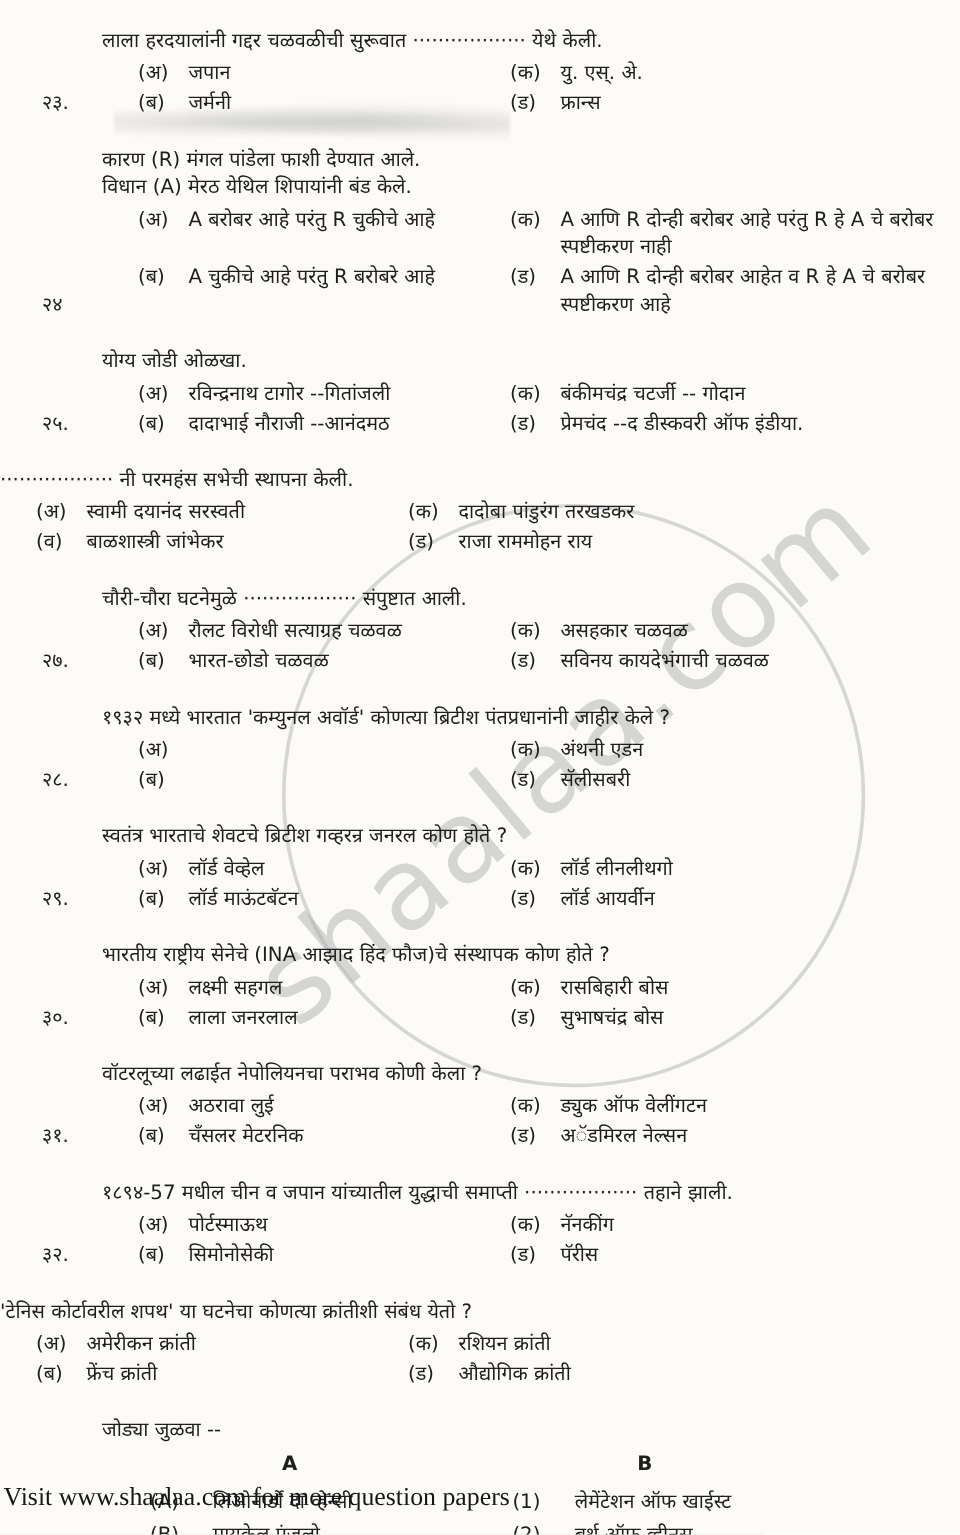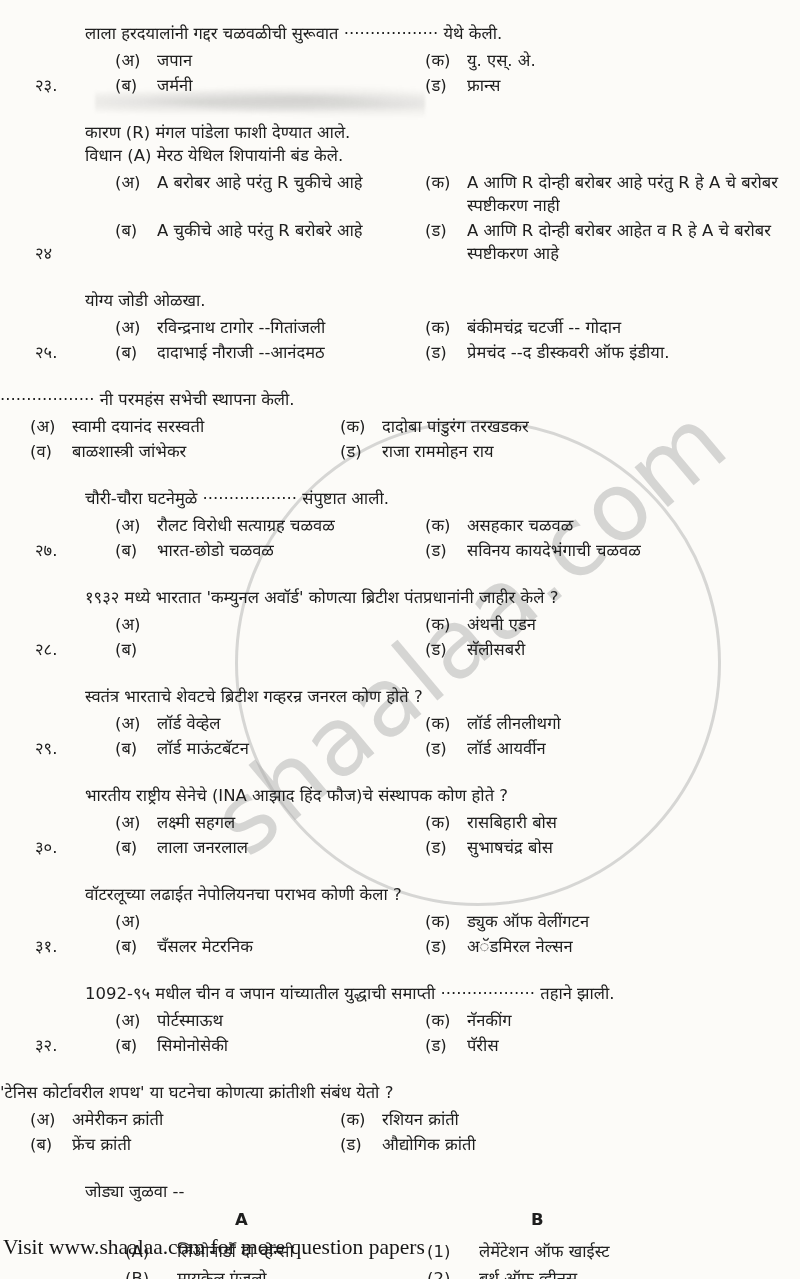--- a/index.html
+++ b/index.html
@@ -266,40 +266,41 @@
           </div>
         </div>
       </div>
       <div class="q">
         <div class="q-num">३१.</div>
         <div class="q-body">
           <div class="q-line">वॉटरलूच्या लढाईत नेपोलियनचा पराभव कोणी केला ?</div>
           <div class="opts">
             <div class="opt">
               <span class="opt-label">(अ)</span>
+              <span class="opt-text">अठरावा लुई</span>
             </div>
             <div class="opt">
               <span class="opt-label">(क)</span>
               <span class="opt-text">ड्युक ऑफ वेलींगटन</span>
             </div>
             <div class="opt">
               <span class="opt-label">(ब)</span>
               <span class="opt-text">चँसलर मेटरनिक</span>
             </div>
             <div class="opt">
               <span class="opt-label">(ड)</span>
               <span class="opt-text">अॅडमिरल नेल्सन</span>
             </div>
           </div>
         </div>
       </div>
       <div class="q">
         <div class="q-num">३२.</div>
         <div class="q-body">
-          <div class="q-line">1092-९५ मधील चीन व जपान यांच्यातील युद्धाची समाप्ती ·················· तहाने झाली.</div>
+          <div class="q-line">१८९४-57 मधील चीन व जपान यांच्यातील युद्धाची समाप्ती ·················· तहाने झाली.</div>
           <div class="opts">
             <div class="opt">
               <span class="opt-label">(अ)</span>
               <span class="opt-text">पोर्टस्माऊथ</span>
             </div>
             <div class="opt">
               <span class="opt-label">(क)</span>
               <span class="opt-text">नॅनकींग</span>
             </div>
             <div class="opt">

